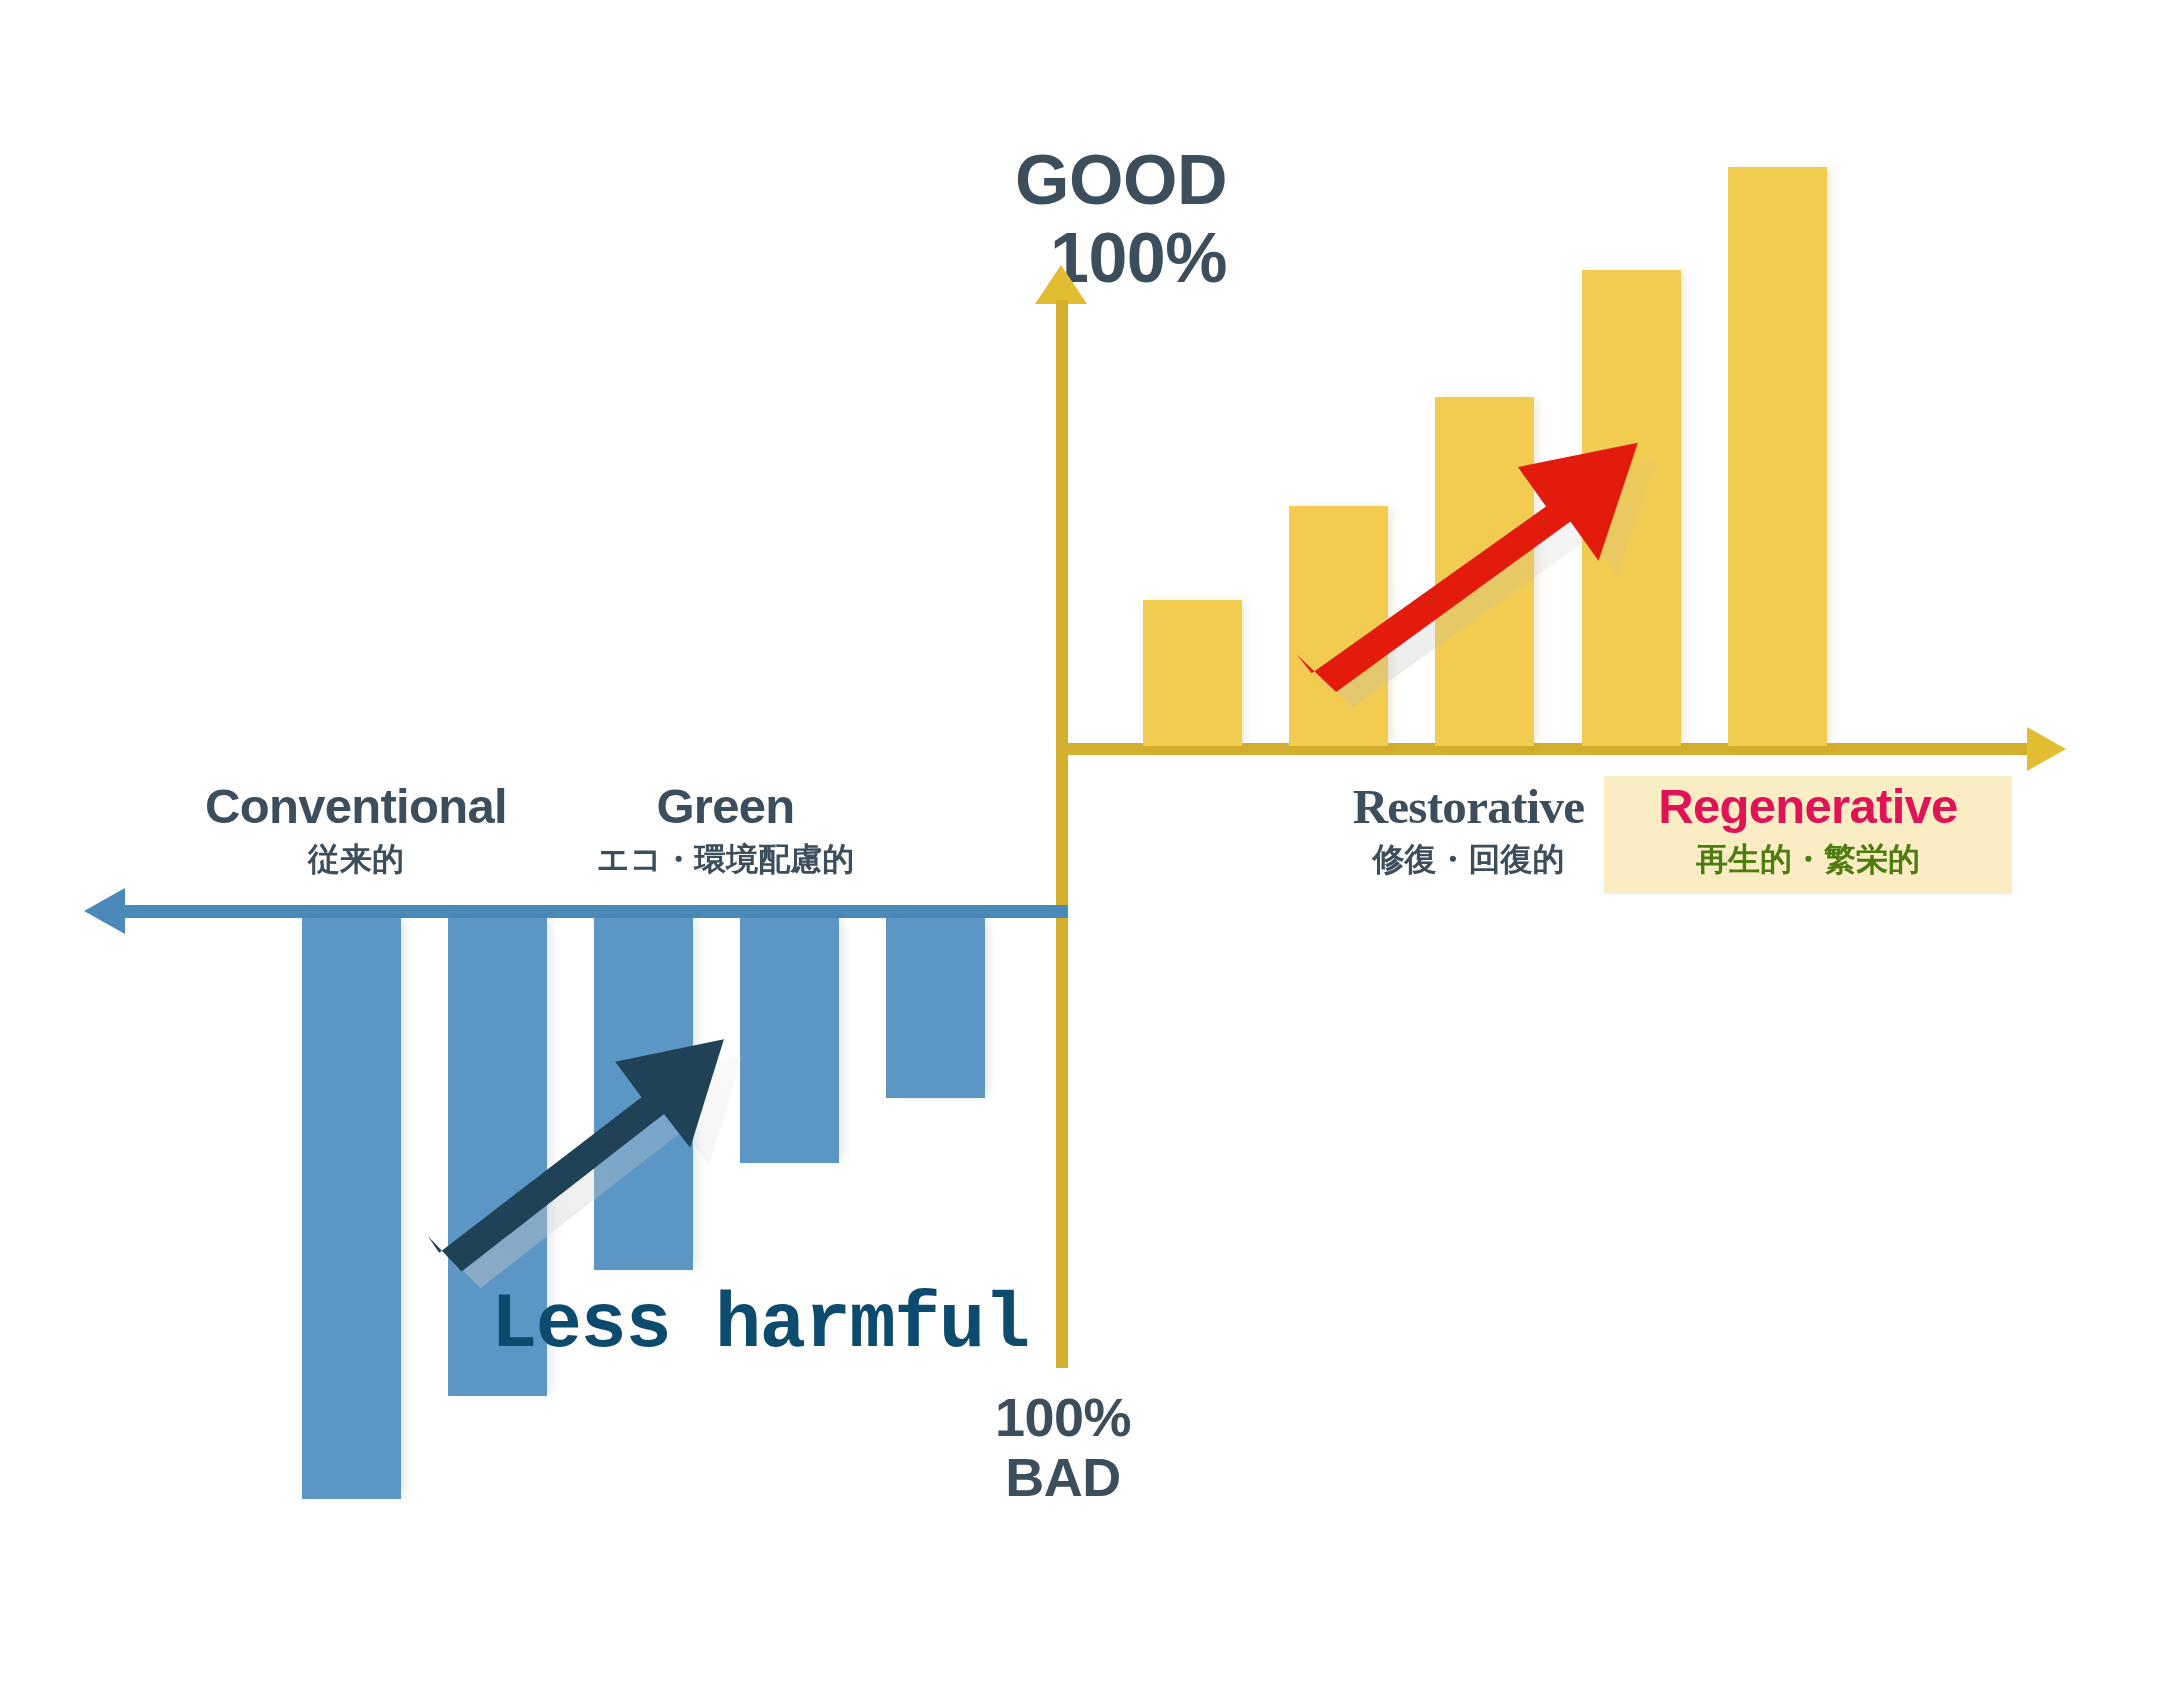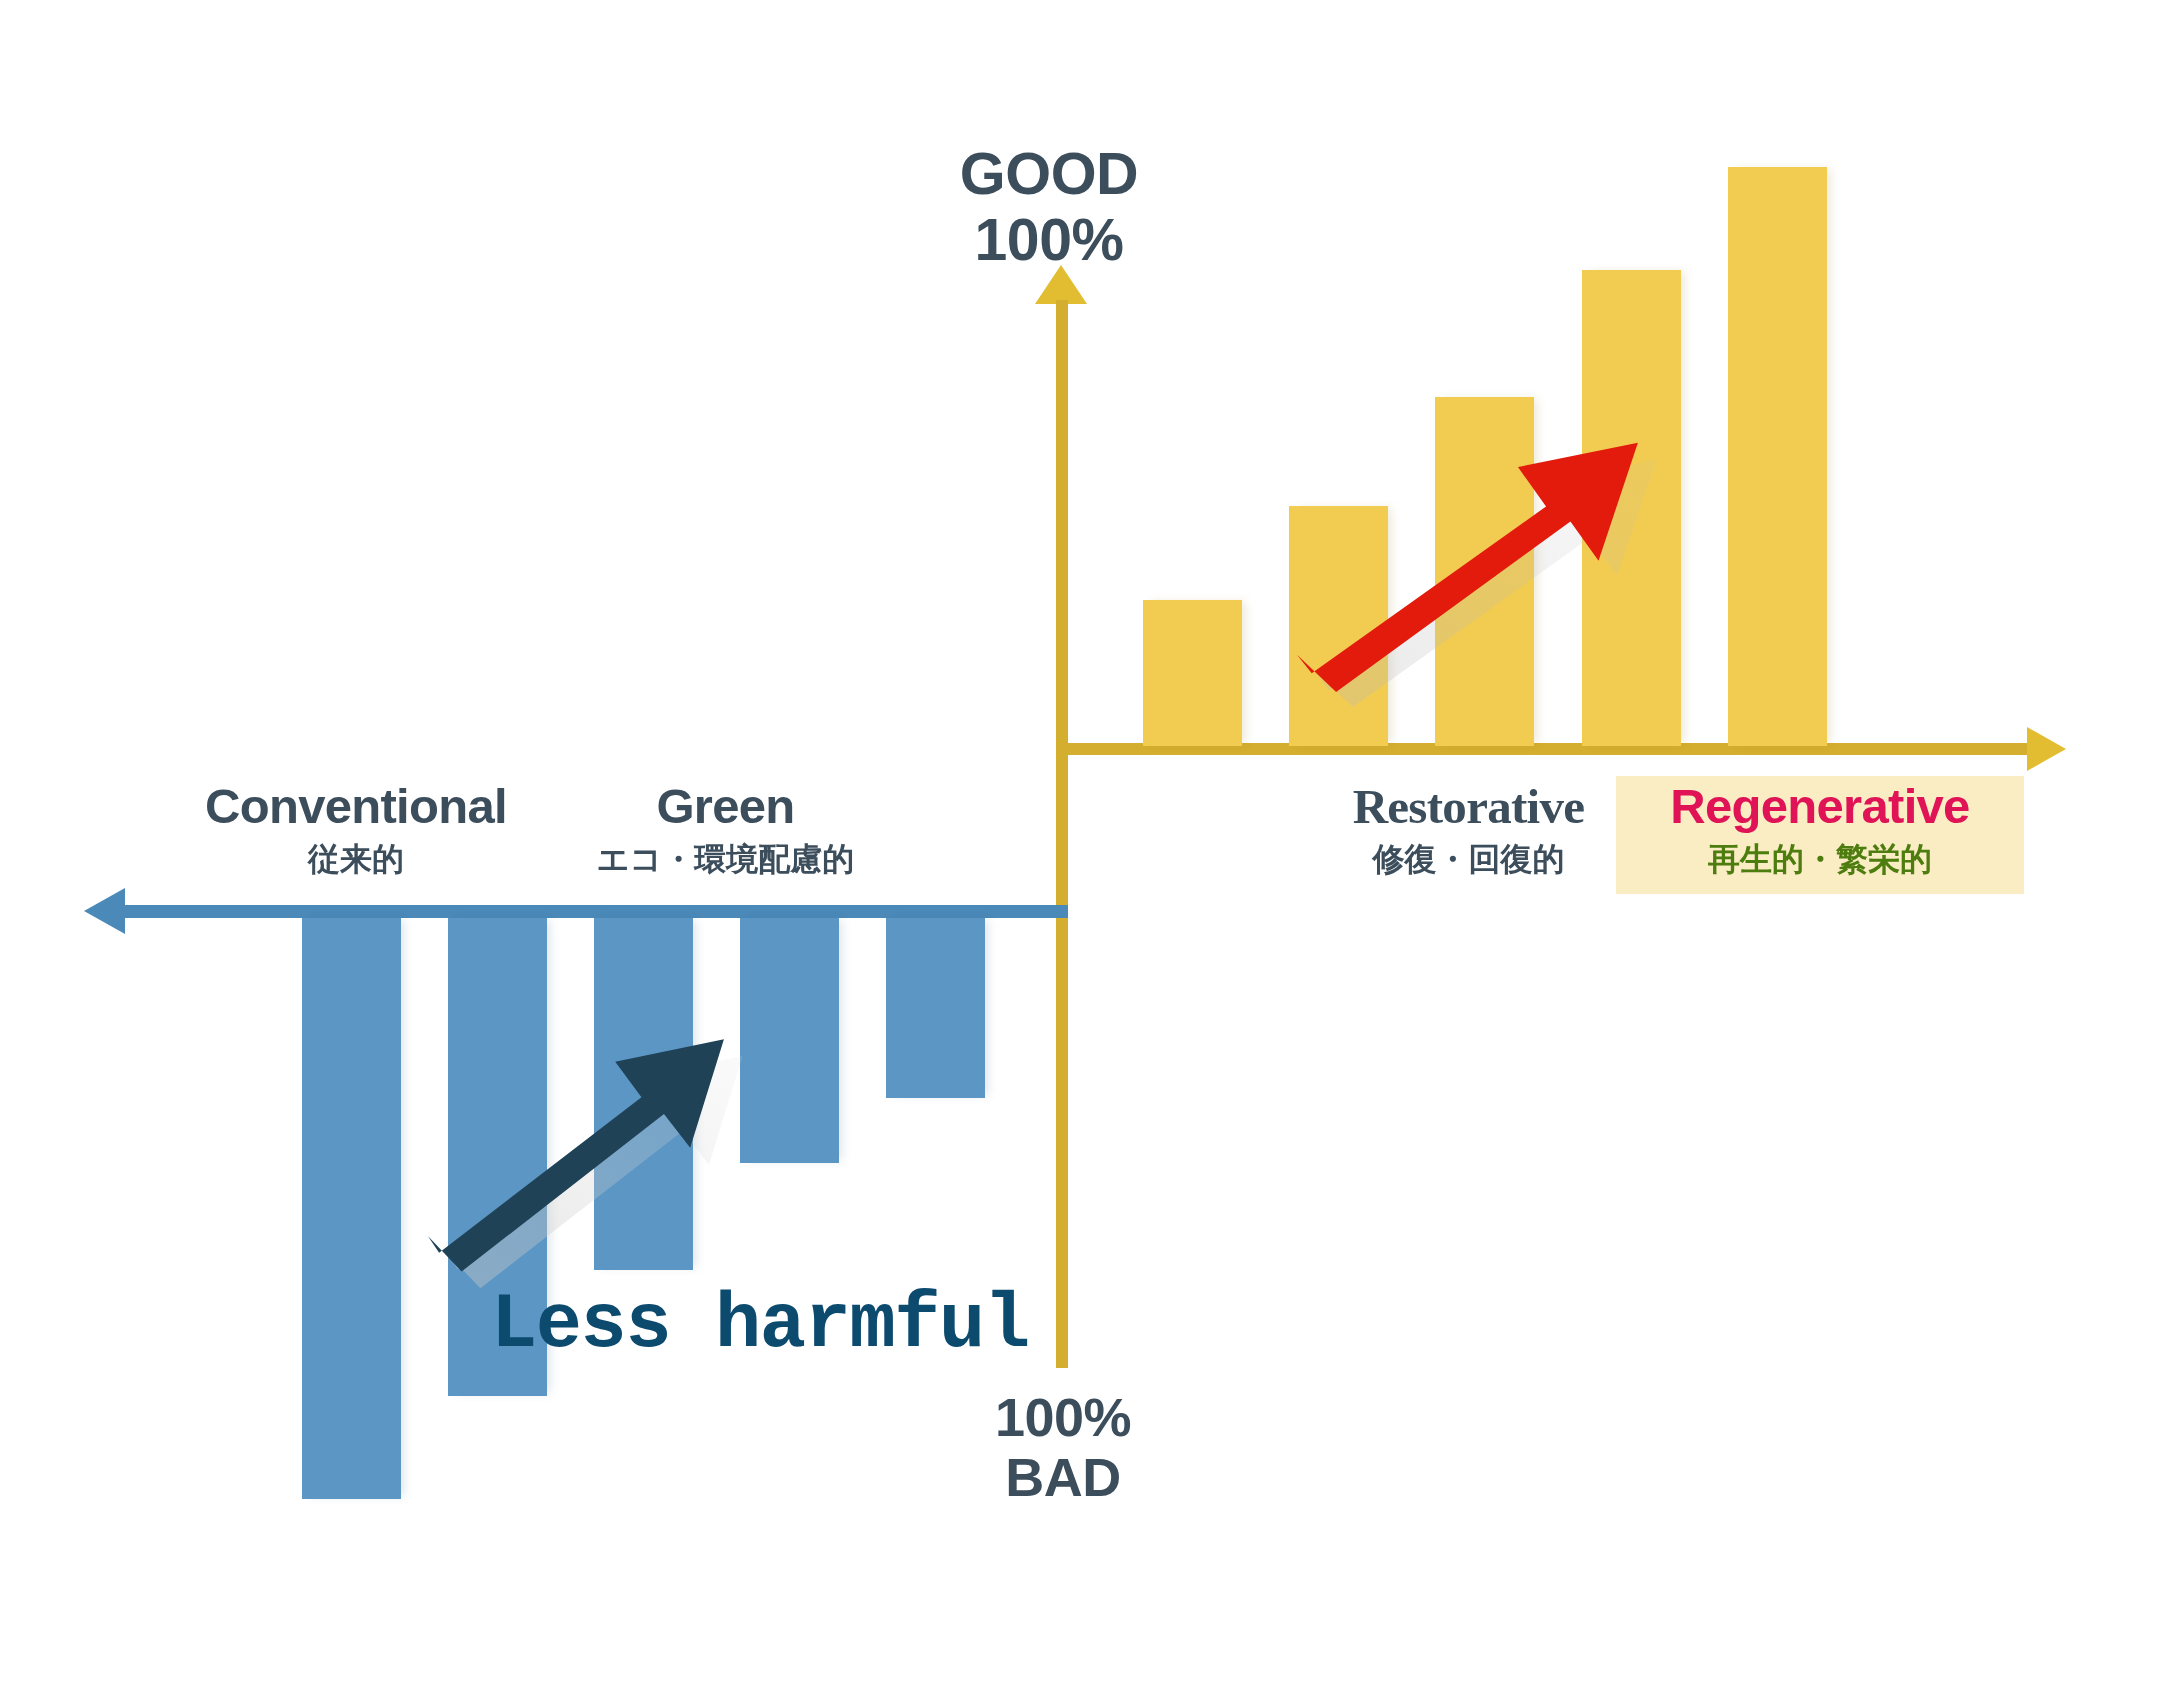--- a/index.html
+++ b/index.html
@@ -80,21 +80,21 @@
   }
 
   
   .label-good, .label-bad {
     color: #3C4D5C;
     font-weight: bold;
     text-align: center;
     line-height: 1.12;
     letter-spacing: -0.5px;
   }
-  .label-good { font-size: 59px; }
+  .label-good { font-size: 70px; text-align: right; }
   .label-bad  { font-size: 54px; }
 
   .cat {
     text-align: center;
     line-height: 1.18;
   }
   .cat .en {
     display: block;
     font-size: 49px;
     font-weight: bold;
@@ -182,21 +182,21 @@
     <span class="en">Conventional</span>
     <span class="jp">従来的</span>
   </div>
 
 
   <div class="abs cat" style="left:1309px; top:778px; width:319px;font-family:Liberation Serif, serif;">
     <span class="en">Restorative</span>
     <span class="jp">修復・回復的</span>
   </div>
 
-  <div class="abs cat highlight" style="left:1604px; top:776px; width:382px;margin-left:12px;">
+  <div class="abs cat highlight" style="left:1604px; top:776px; width:382px;">
     <span class="en">Regenerative</span>
     <span class="jp">再生的・繁栄的</span>
   </div>
 
   <div class="abs blue-axis-arrow"></div>
   <div class="abs blue-axis-line"></div>
 
   <div class="abs bar-down" style="left:302px; top:918px; width:99px; height:581px;"></div>
   <div class="abs bar-down" style="left:448px; top:918px; width:99px; height:478px;"></div>
   <div class="abs bar-down" style="left:594px; top:918px; width:99px; height:352px;"></div>

